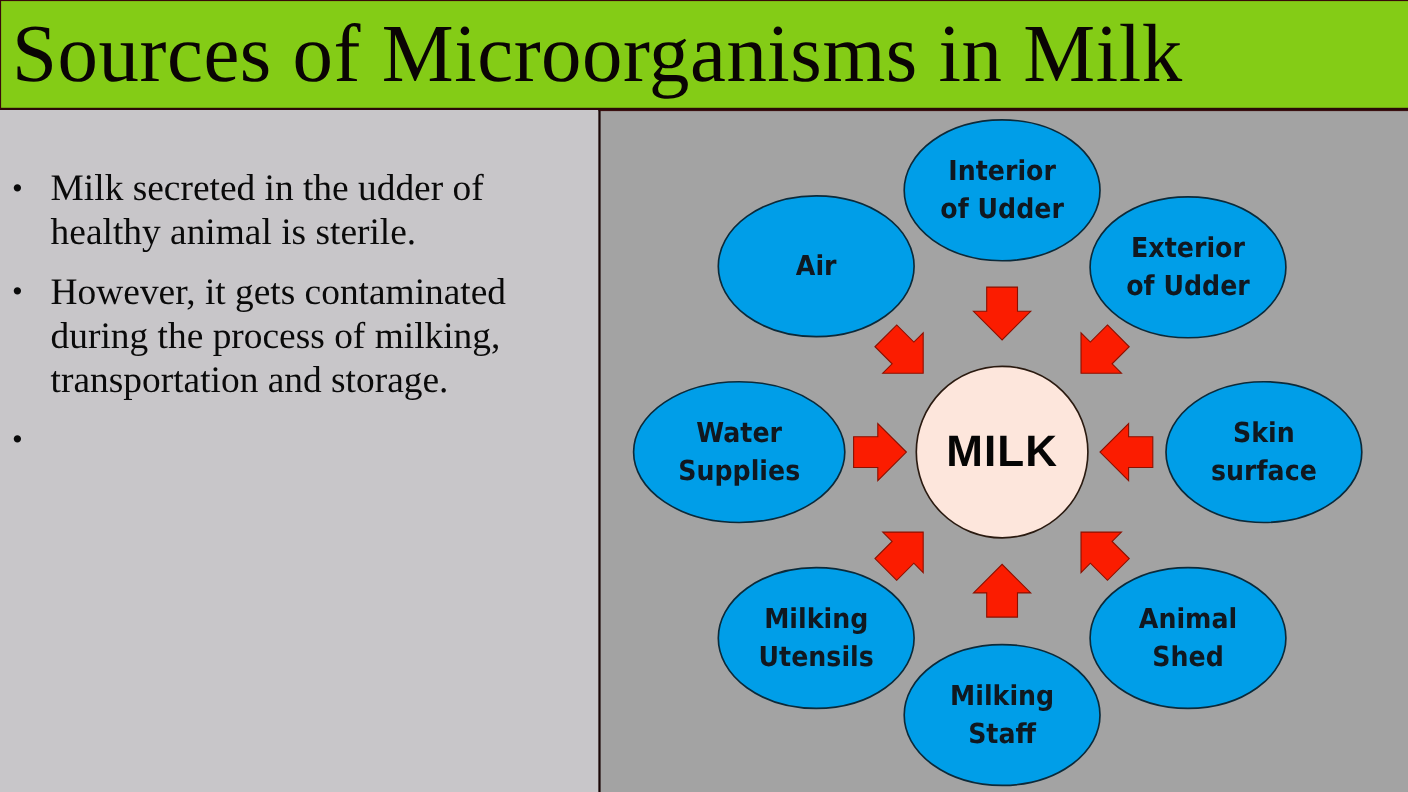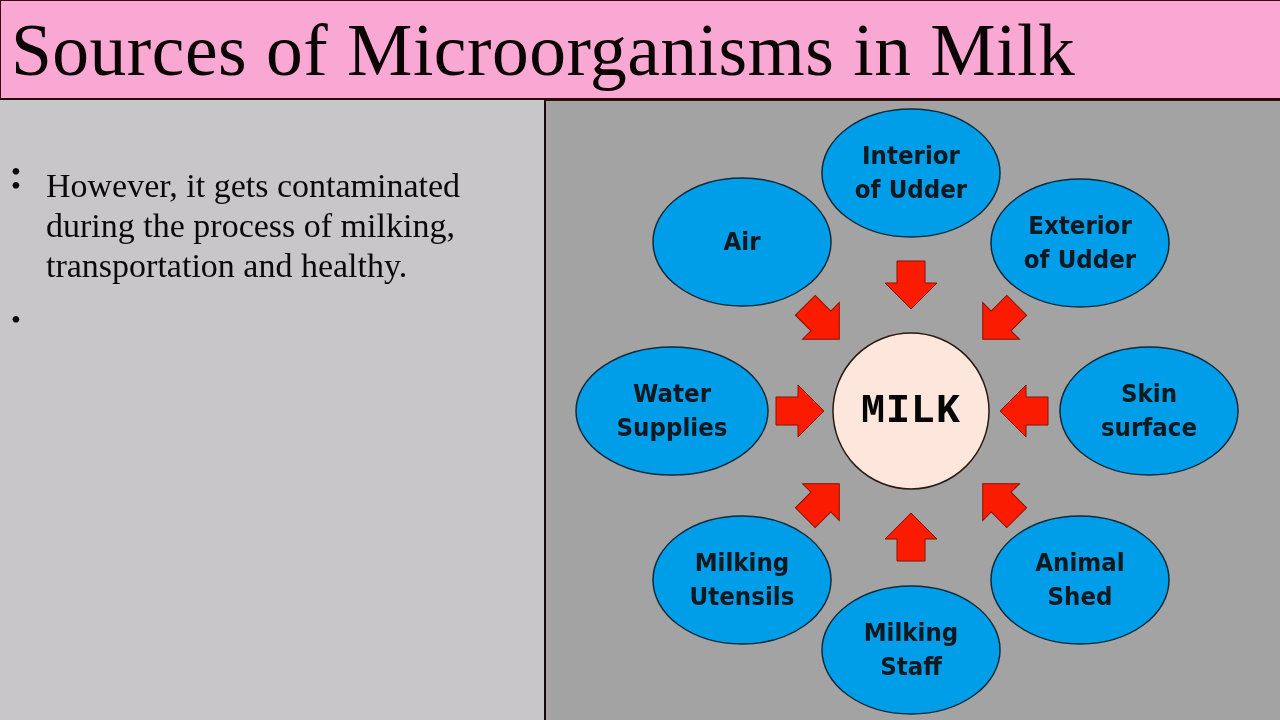--- a/index.html
+++ b/index.html
@@ -14,21 +14,21 @@
     position: relative;
     width: 1280px;
     height: 720px;
   }
   .title-bar {
     position: absolute;
     left: 0;
     top: 0;
     width: 1280px;
     height: 100px;
-    background: #f9a8d4;
+    background: #84cc16;
     border-top: 1px solid #3a0a0a;
     border-left: 1px solid #3a0a0a;
     border-bottom: 2px solid #2a0808;
     box-sizing: border-box;
   }
   .title-text {
     position: absolute;
     left: 10px;
     top: 4px;
     font-family: "Liberation Serif", "DejaVu Serif", serif;
@@ -95,45 +95,46 @@
     font-weight: bold;
     font-size: 25px;
     line-height: 34px;
     color: #101820;
     text-align: center;
     transform: translate(-50%, -50%) scaleX(0.92);
     white-space: pre;
   }
   .milk-label {
     position: absolute;
-    font-family: Liberation Mono, monospace;
+    font-family: Liberation Sans, sans-serif;
     font-weight: bold;
     font-size: 40px;
     color: #050505;
     transform: translate(-50%, -50%);
     letter-spacing: 1px;
   }
 </style>
 </head>
 <body>
 
 <div class="slide">
 
   <div class="title-bar">
     <div class="title-text">Sources of Microorganisms in Milk</div>
   </div>
 
   <div class="left-panel">
     <ul class="bullets">
       <li class="bullet-item">
         <span class="bullet-dot">•</span>
+        <span>Milk secreted in the udder of healthy animal is sterile.</span>
       </li>
       <li class="bullet-item">
         <span class="bullet-dot">•</span>
-        <span>However, it gets contaminated during the process of milking, transportation and healthy.</span>
+        <span>However, it gets contaminated during the process of milking, transportation and storage.</span>
       </li>
       <li class="bullet-item">
         <span class="bullet-dot">•</span>
       </li>
     </ul>
   </div>
 
   <div class="right-panel">
 
     <svg class="diagram-svg" width="736" height="620" viewBox="0 0 736 620">

